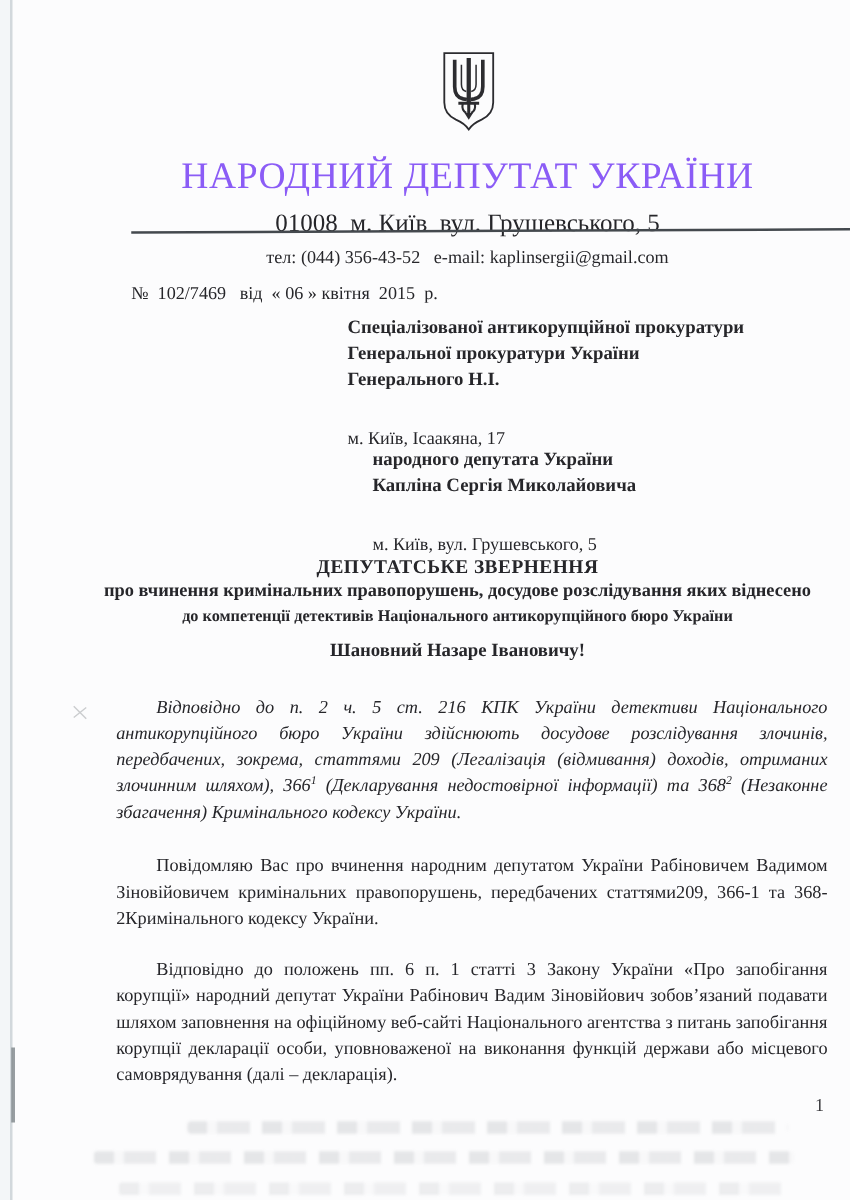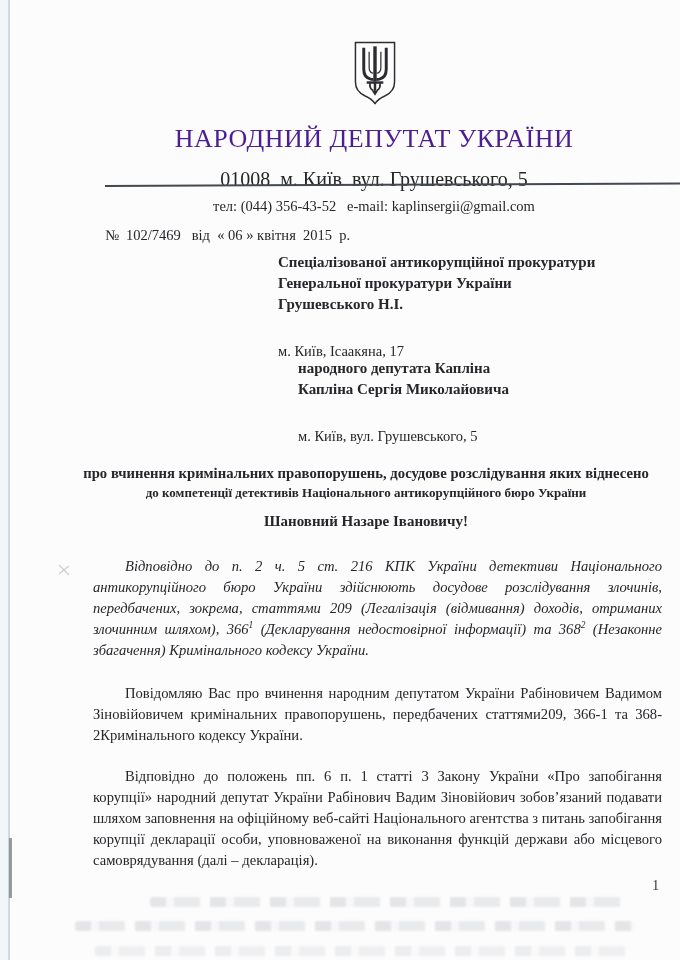--- a/index.html
+++ b/index.html
@@ -9,21 +9,21 @@
     background:#fcfcfd;
     overflow:hidden;
     font-family:"Liberation Serif","DejaVu Serif",serif;
     color:#26262a;
   }
   .scan-edge{position:absolute;left:8px;top:0;width:1.5px;height:960px;background:#d2d8dc;}
   .scan-edge-tint{position:absolute;left:0;top:0;width:8px;height:960px;background:#f3f6f8;}
   .scan-artifact{position:absolute;left:9px;top:838px;width:2.5px;height:60px;background:#767d82;opacity:.75;}
   .emblem{position:absolute;left:350px;top:40px;width:50px;height:66px;}
   .center-hdr{position:absolute;left:68px;width:612px;text-align:center;white-space:pre;}
-  .org-title{top:124px;font-size:26px;letter-spacing:.5px;color:#4c1d95;}
+  .org-title{top:124px;font-size:30px;letter-spacing:.5px;color:#8b5cf6;}
   .addr-line{top:168px;font-size:20px;}
   .hdr-rule{position:absolute;left:105px;top:185px;width:575px;height:2px;background:#44494e;transform:rotate(-0.25deg);transform-origin:left center;}
   .contact-line{top:198px;font-size:14.5px;}
   .ref-line{position:absolute;left:105px;top:227px;font-size:14.5px;white-space:pre;}
   .recipient{position:absolute;left:278px;top:252px;font-size:15px;line-height:21px;font-weight:bold;}
   .sender{position:absolute;left:298px;top:358px;font-size:15px;line-height:21px;font-weight:bold;}
   .plain{font-weight:normal;font-size:14.5px;margin-top:26px;}
   .center-ttl{position:absolute;left:52px;width:628px;text-align:center;font-weight:bold;}
   .doc-heading{top:445px;font-size:15.5px;letter-spacing:.4px;}
   .doc-sub1{top:465px;font-size:14.7px;}
@@ -80,30 +80,31 @@
 
   <div class="hdr-rule"></div>
 
   <div class="center-hdr contact-line">тел: (044) 356-43-52   e-mail: kaplinsergii@gmail.com</div>
 
   <div class="ref-line">№  102/7469   від  « 06 » квітня  2015  р.</div>
 
   <div class="recipient">
     <div>Спеціалізованої антикорупційної прокуратури</div>
     <div>Генеральної прокуратури України</div>
-    <div>Грушевського Н.І.</div>
+    <div>Генерального Н.І.</div>
     <div class="plain">м. Київ, Ісаакяна, 17</div>
   </div>
 
   <div class="sender">
-    <div>народного депутата Капліна</div>
+    <div>народного депутата України</div>
     <div>Капліна Сергія Миколайовича</div>
     <div class="plain">м. Київ, вул. Грушевського, 5</div>
   </div>
 
+  <div class="center-ttl doc-heading">ДЕПУТАТСЬКЕ ЗВЕРНЕННЯ</div>
   <div class="center-ttl doc-sub1">про вчинення кримінальних правопорушень, досудове розслідування яких віднесено</div>
   <div class="center-ttl doc-sub2">до компетенції детективів Національного антикорупційного бюро України</div>
 
   <div class="center-ttl salutation">Шановний Назаре Івановичу!</div>
 
   <svg class="pencil-mark" width="16" height="16" viewBox="0 0 16 16" stroke="#5c6267" stroke-width="1.2">
     <path d="M3 3 L13 13 M13 4 L3 12"></path>
   </svg>
 
   <div class="para p1"><span>Відповідно до п. 2 ч. 5 ст. 216 КПК України детективи Національного антикорупційного бюро України здійснюють досудове розслідування злочинів, передбачених, зокрема, статтями 209 (Легалізація (відмивання) доходів, отриманих злочинним шляхом), 366</span><sup>1</sup><span> (Декларування недостовірної інформації) та 368</span><sup>2</sup><span> (Незаконне збагачення) Кримінального кодексу України.</span></div>

